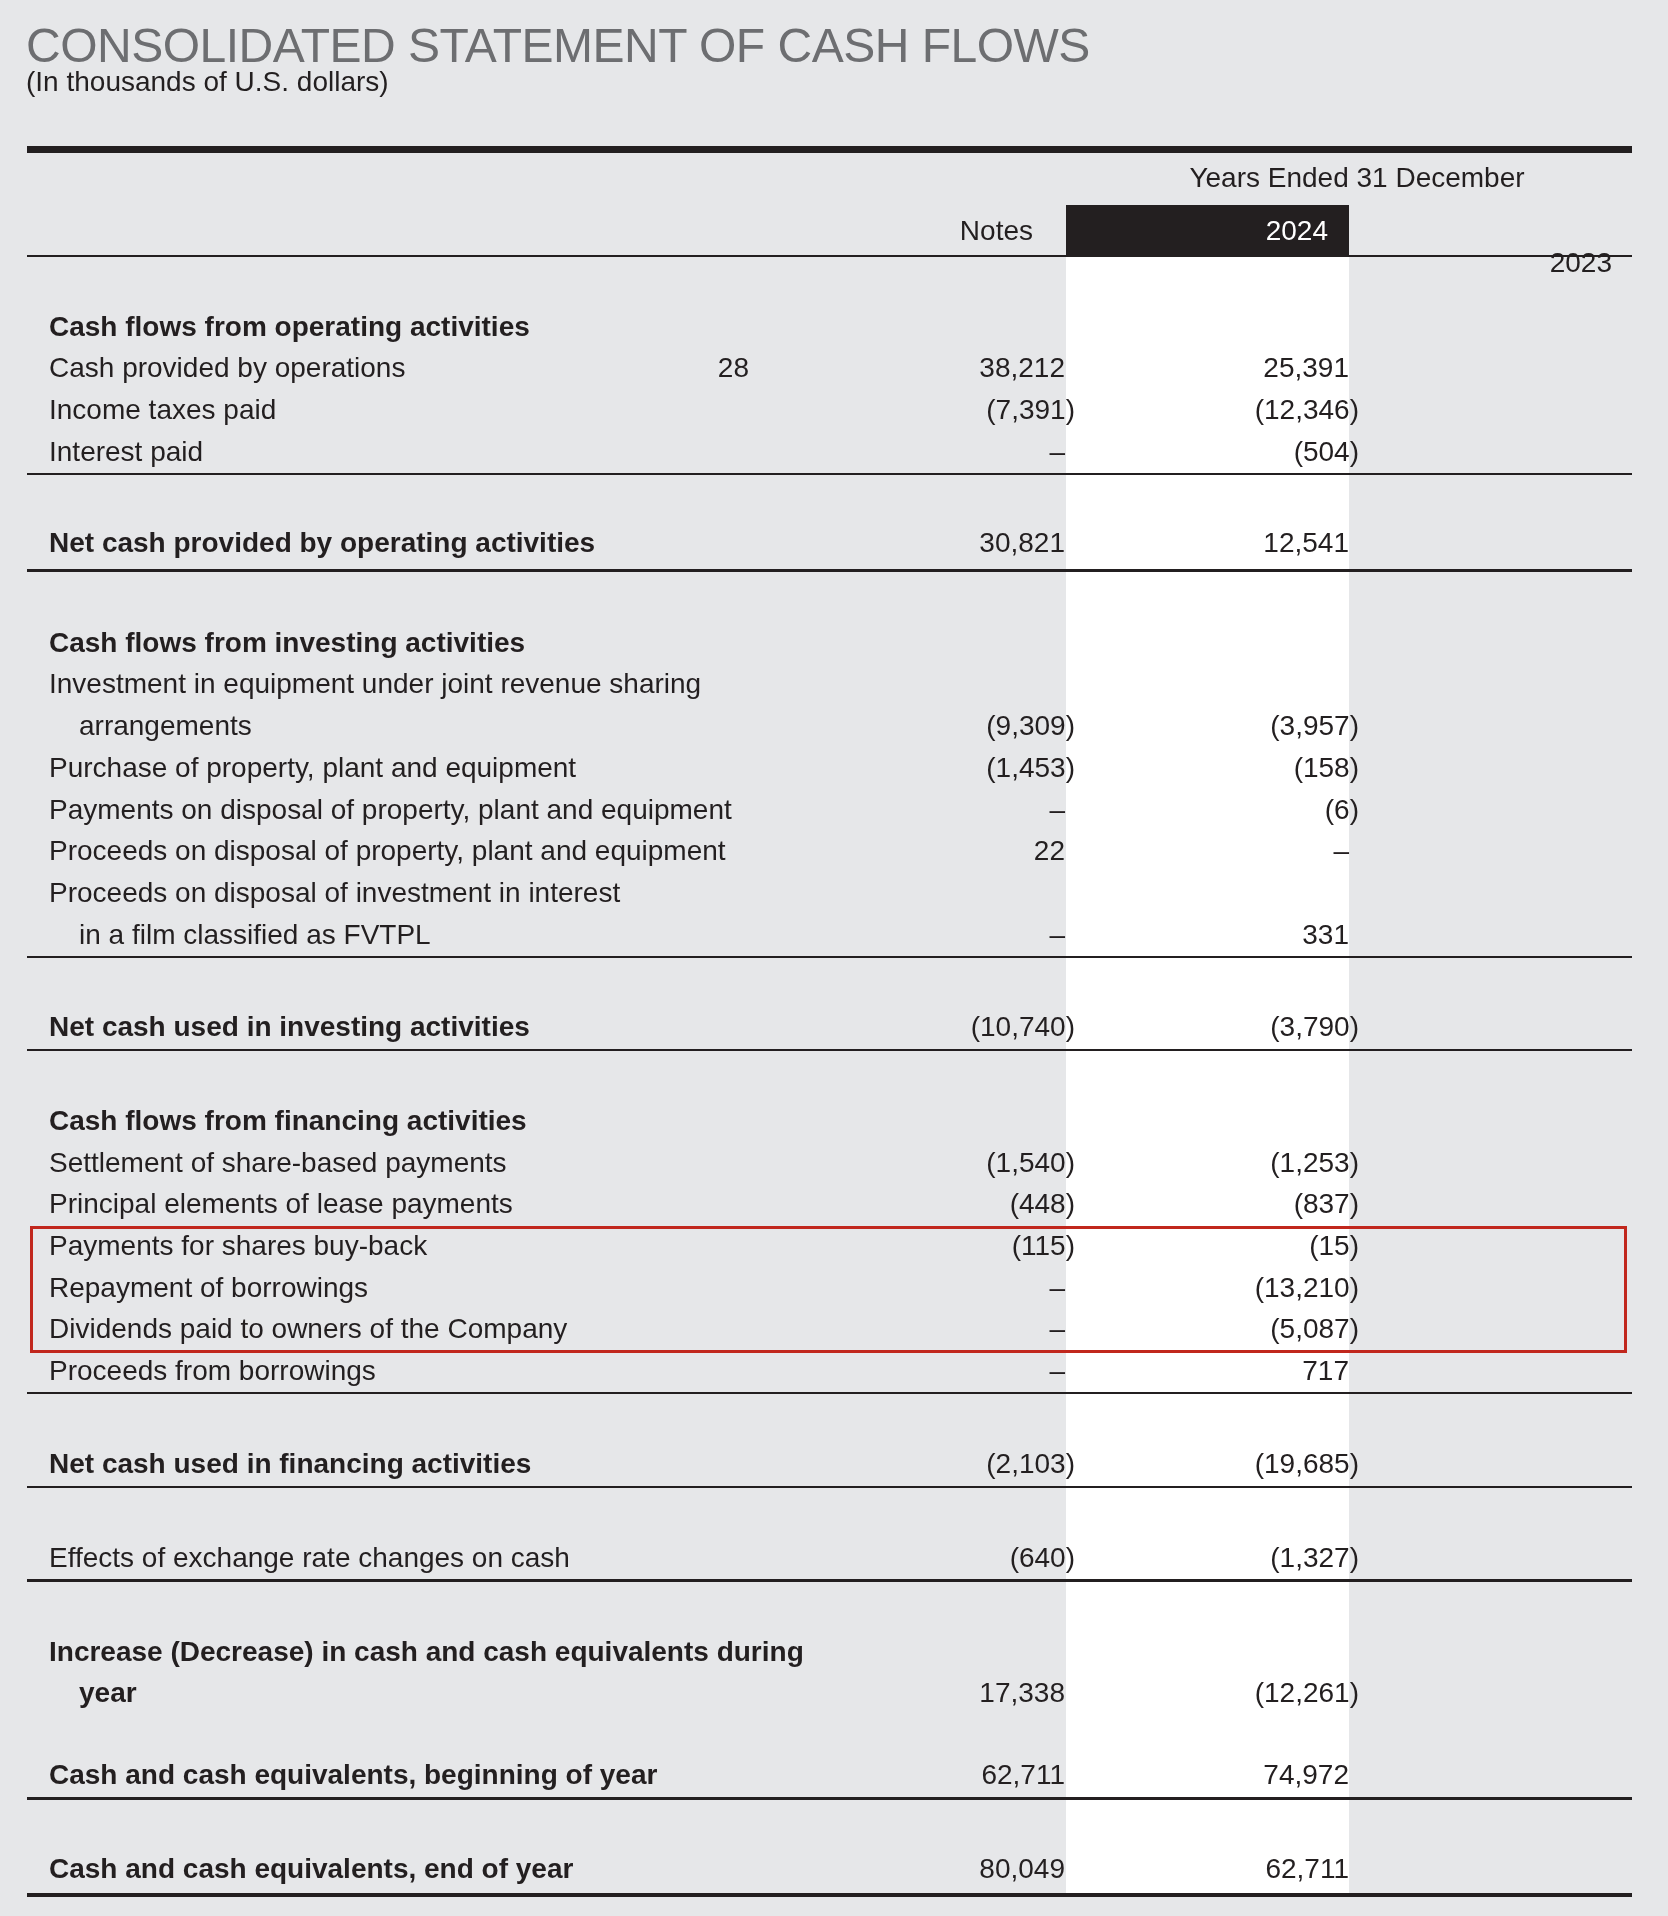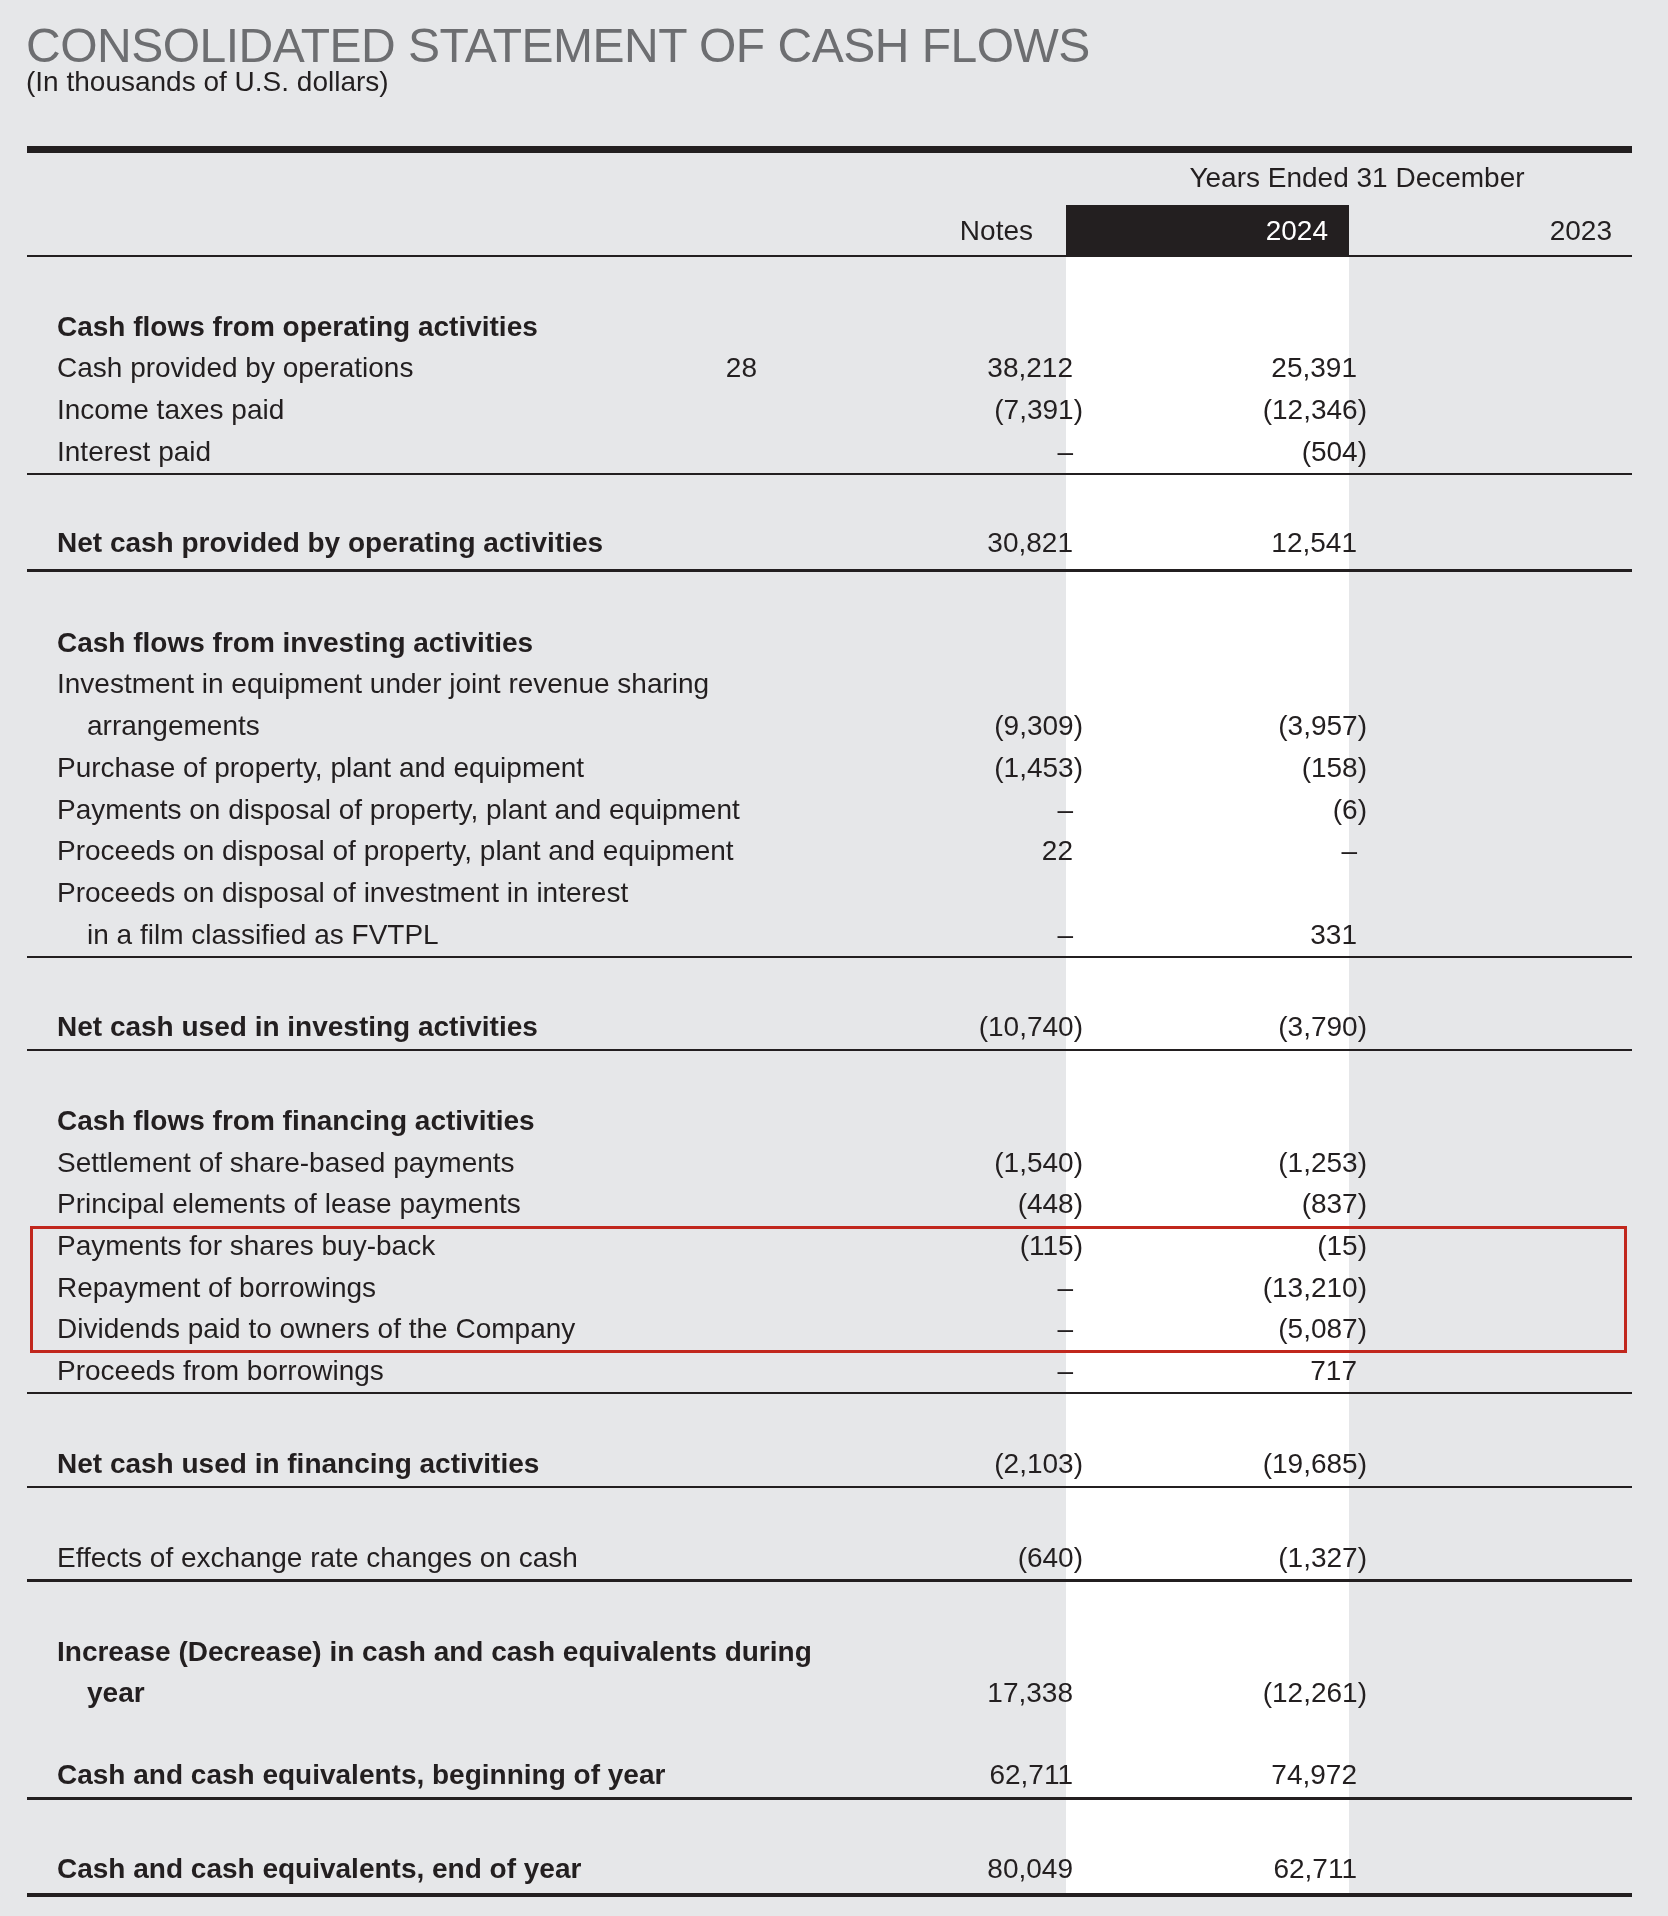--- a/index.html
+++ b/index.html
@@ -11,23 +11,23 @@
   .title { position: absolute; left: 26px; top: 18px; font-size: 48px; color: #6d6e71; letter-spacing: -0.5px; white-space: nowrap; }
   .subtitle { position: absolute; left: 26px; top: 66px; font-size: 28px; color: #231f20; white-space: nowrap; }
   .col2024 { position: absolute; left: 1066px; width: 283px; top: 256px; height: 1640px; background: #ffffff; }
   .rule { position: absolute; left: 27px; width: 1605px; background: #231f20; }
   .thick-top { top: 146px; height: 7px; }
   .header-black { position: absolute; left: 1066px; width: 283px; top: 205px; height: 51px; background: #231f20; }
   .years-label { position: absolute; left: 1066px; width: 566px; top: 162px; font-size: 28px; text-align: center; padding-left: 16px; box-sizing: border-box; white-space: nowrap; }
   .hdr { position: absolute; top: 215px; font-size: 28px; white-space: nowrap; }
   .hdr-notes { right: calc(1668px - 1033px); }
   .hdr-2024 { right: calc(1668px - 1328px); color: #ffffff; }
-  .hdr-2023 { right: calc(1668px - 1612px); }
-
-  .row { position: absolute; left: 12px; width: 1401px; height: 42px; font-size: 28px; line-height: 42px; white-space: nowrap; }
+  .hdr-2023 { right: calc(1668px - 1612px); margin-top: 32px; }
+
+  .row { position: absolute; left: 4px; width: 1401px; height: 42px; font-size: 28px; line-height: 42px; white-space: nowrap; }
   .row .label { position: absolute; left: 45px; }
   .row .label.indent { left: 75px; }
   .row.bold .label { font-weight: bold; }
   .row .note { position: absolute; right: calc(1668px - 1012px); }
   .row .v24 { position: absolute; right: calc(1668px - 1338px); }
   .row .v23 { position: absolute; right: calc(1668px - 1622px); }
   .row .v24.pos, .row .v23.pos { margin-right: 10px; }
 
   .highlight-box { position: absolute; left: 30px; top: 1226px; width: 1591px; height: 121px; border: 3px solid #c1271d; }
 </style>

